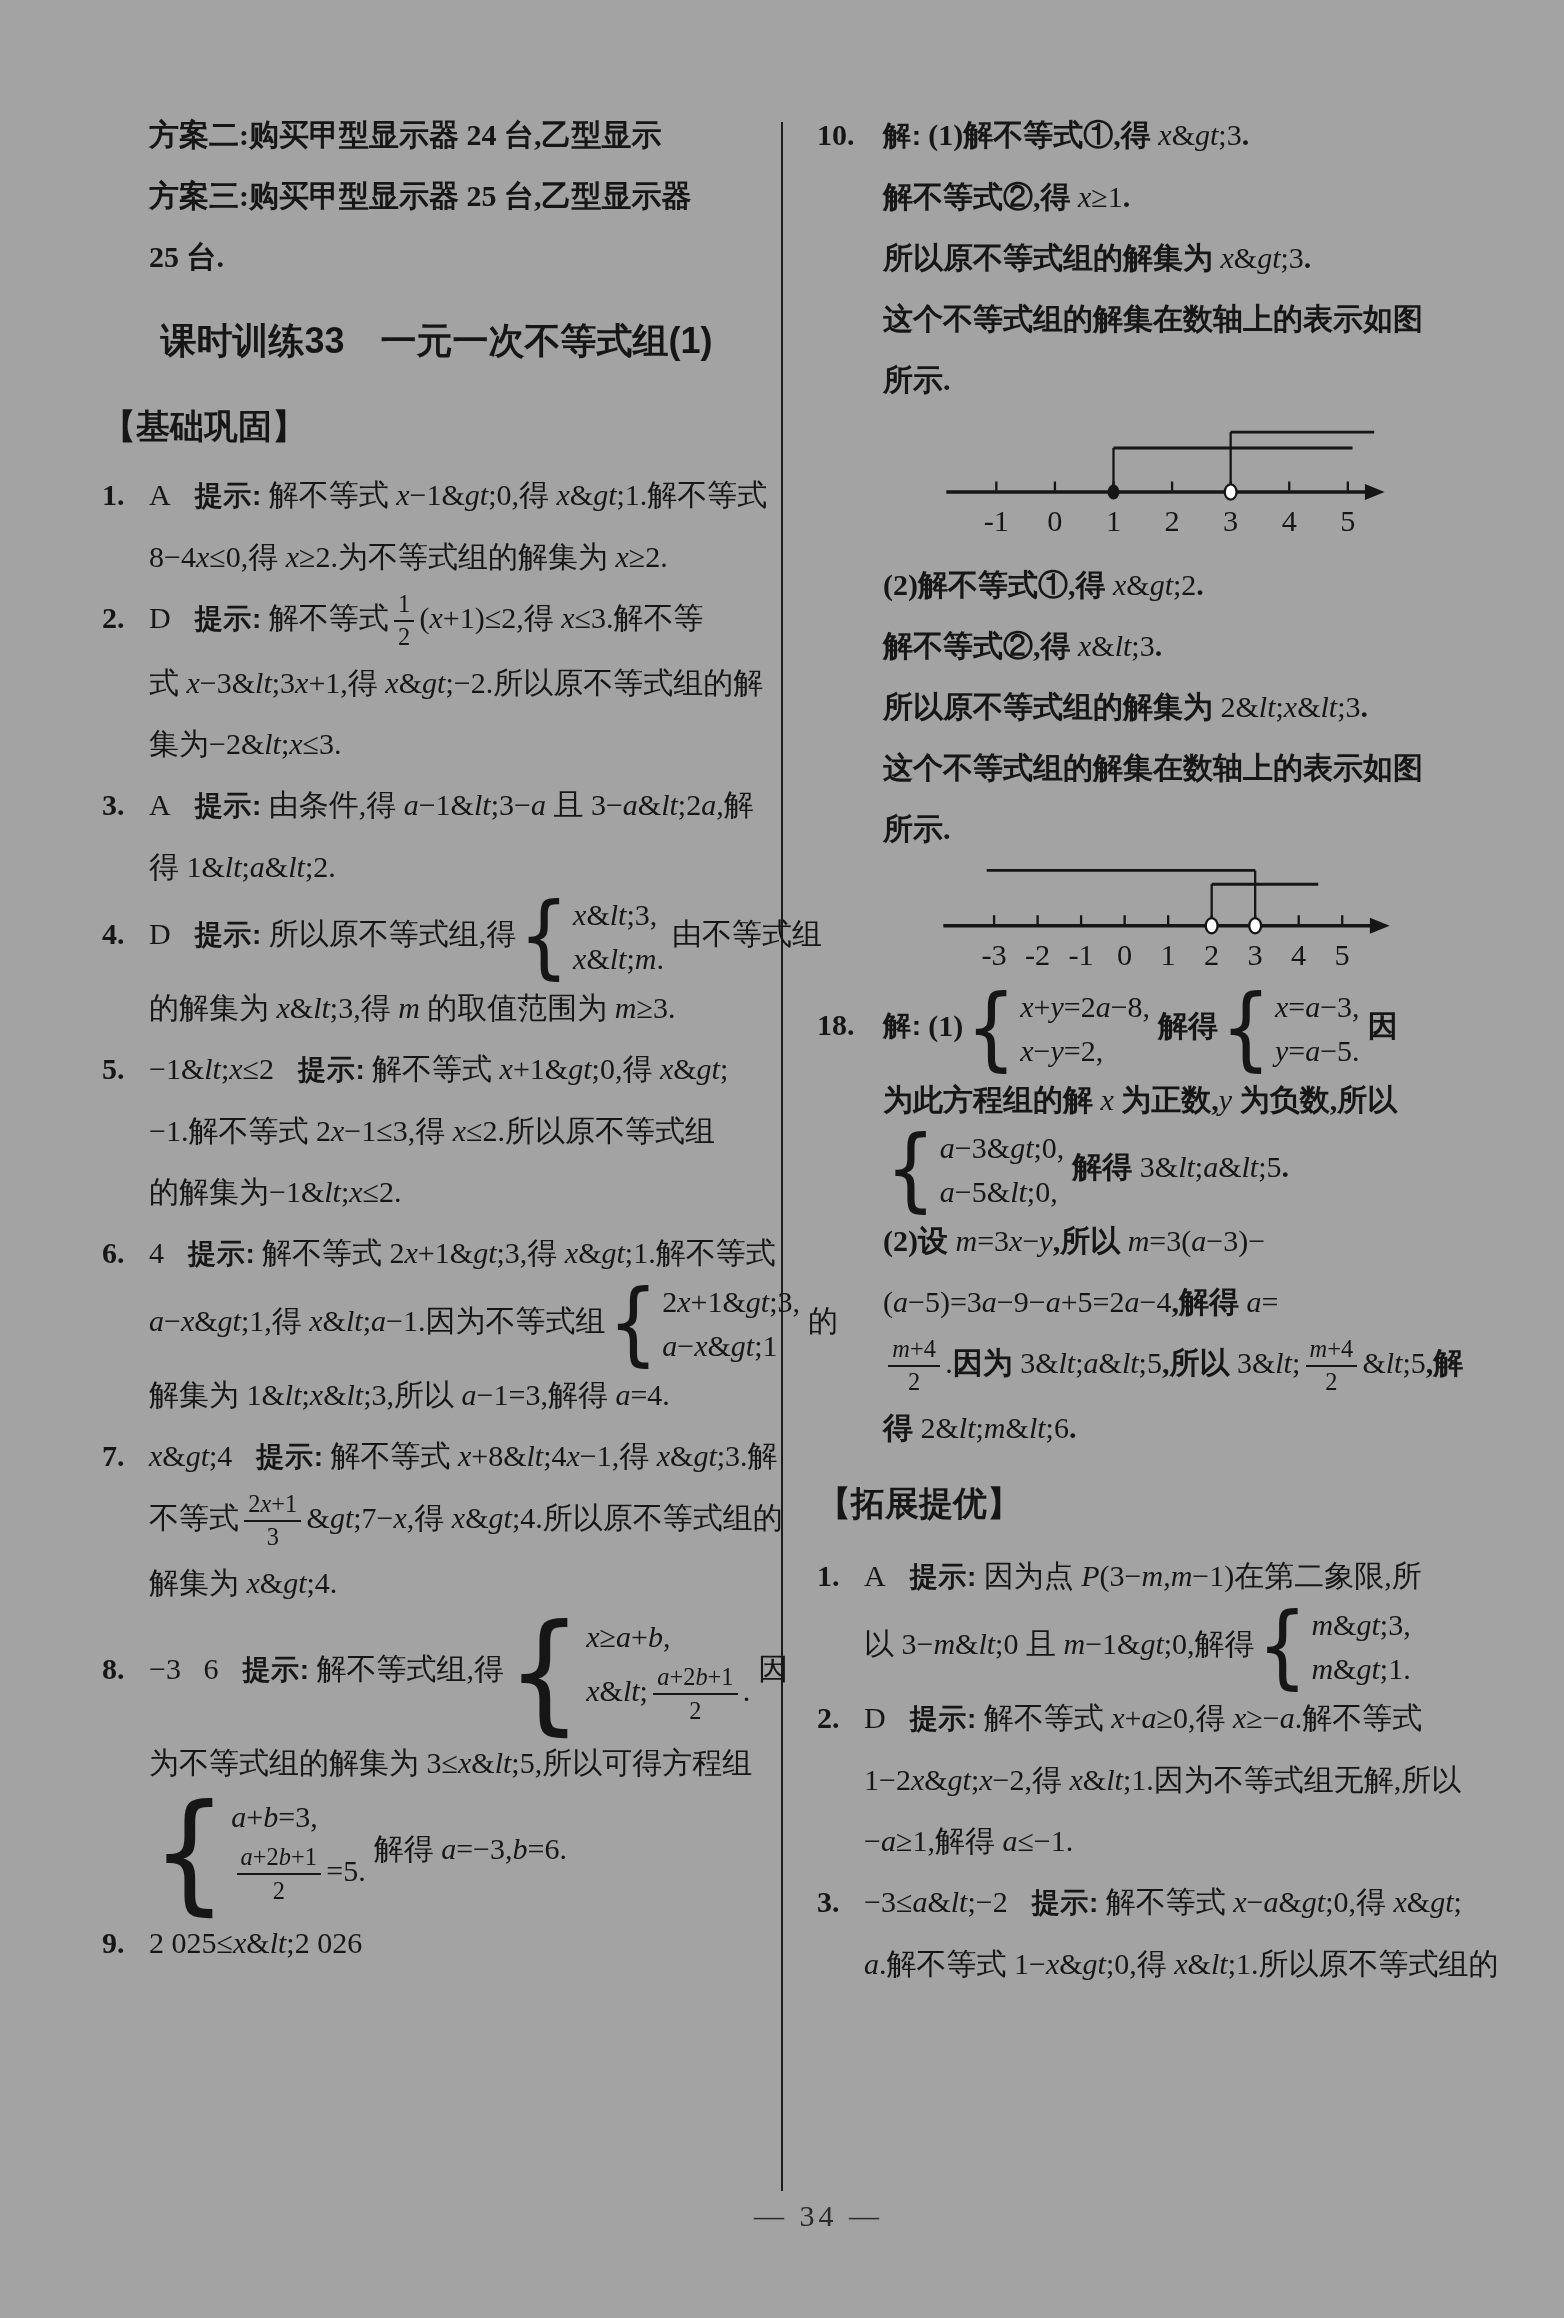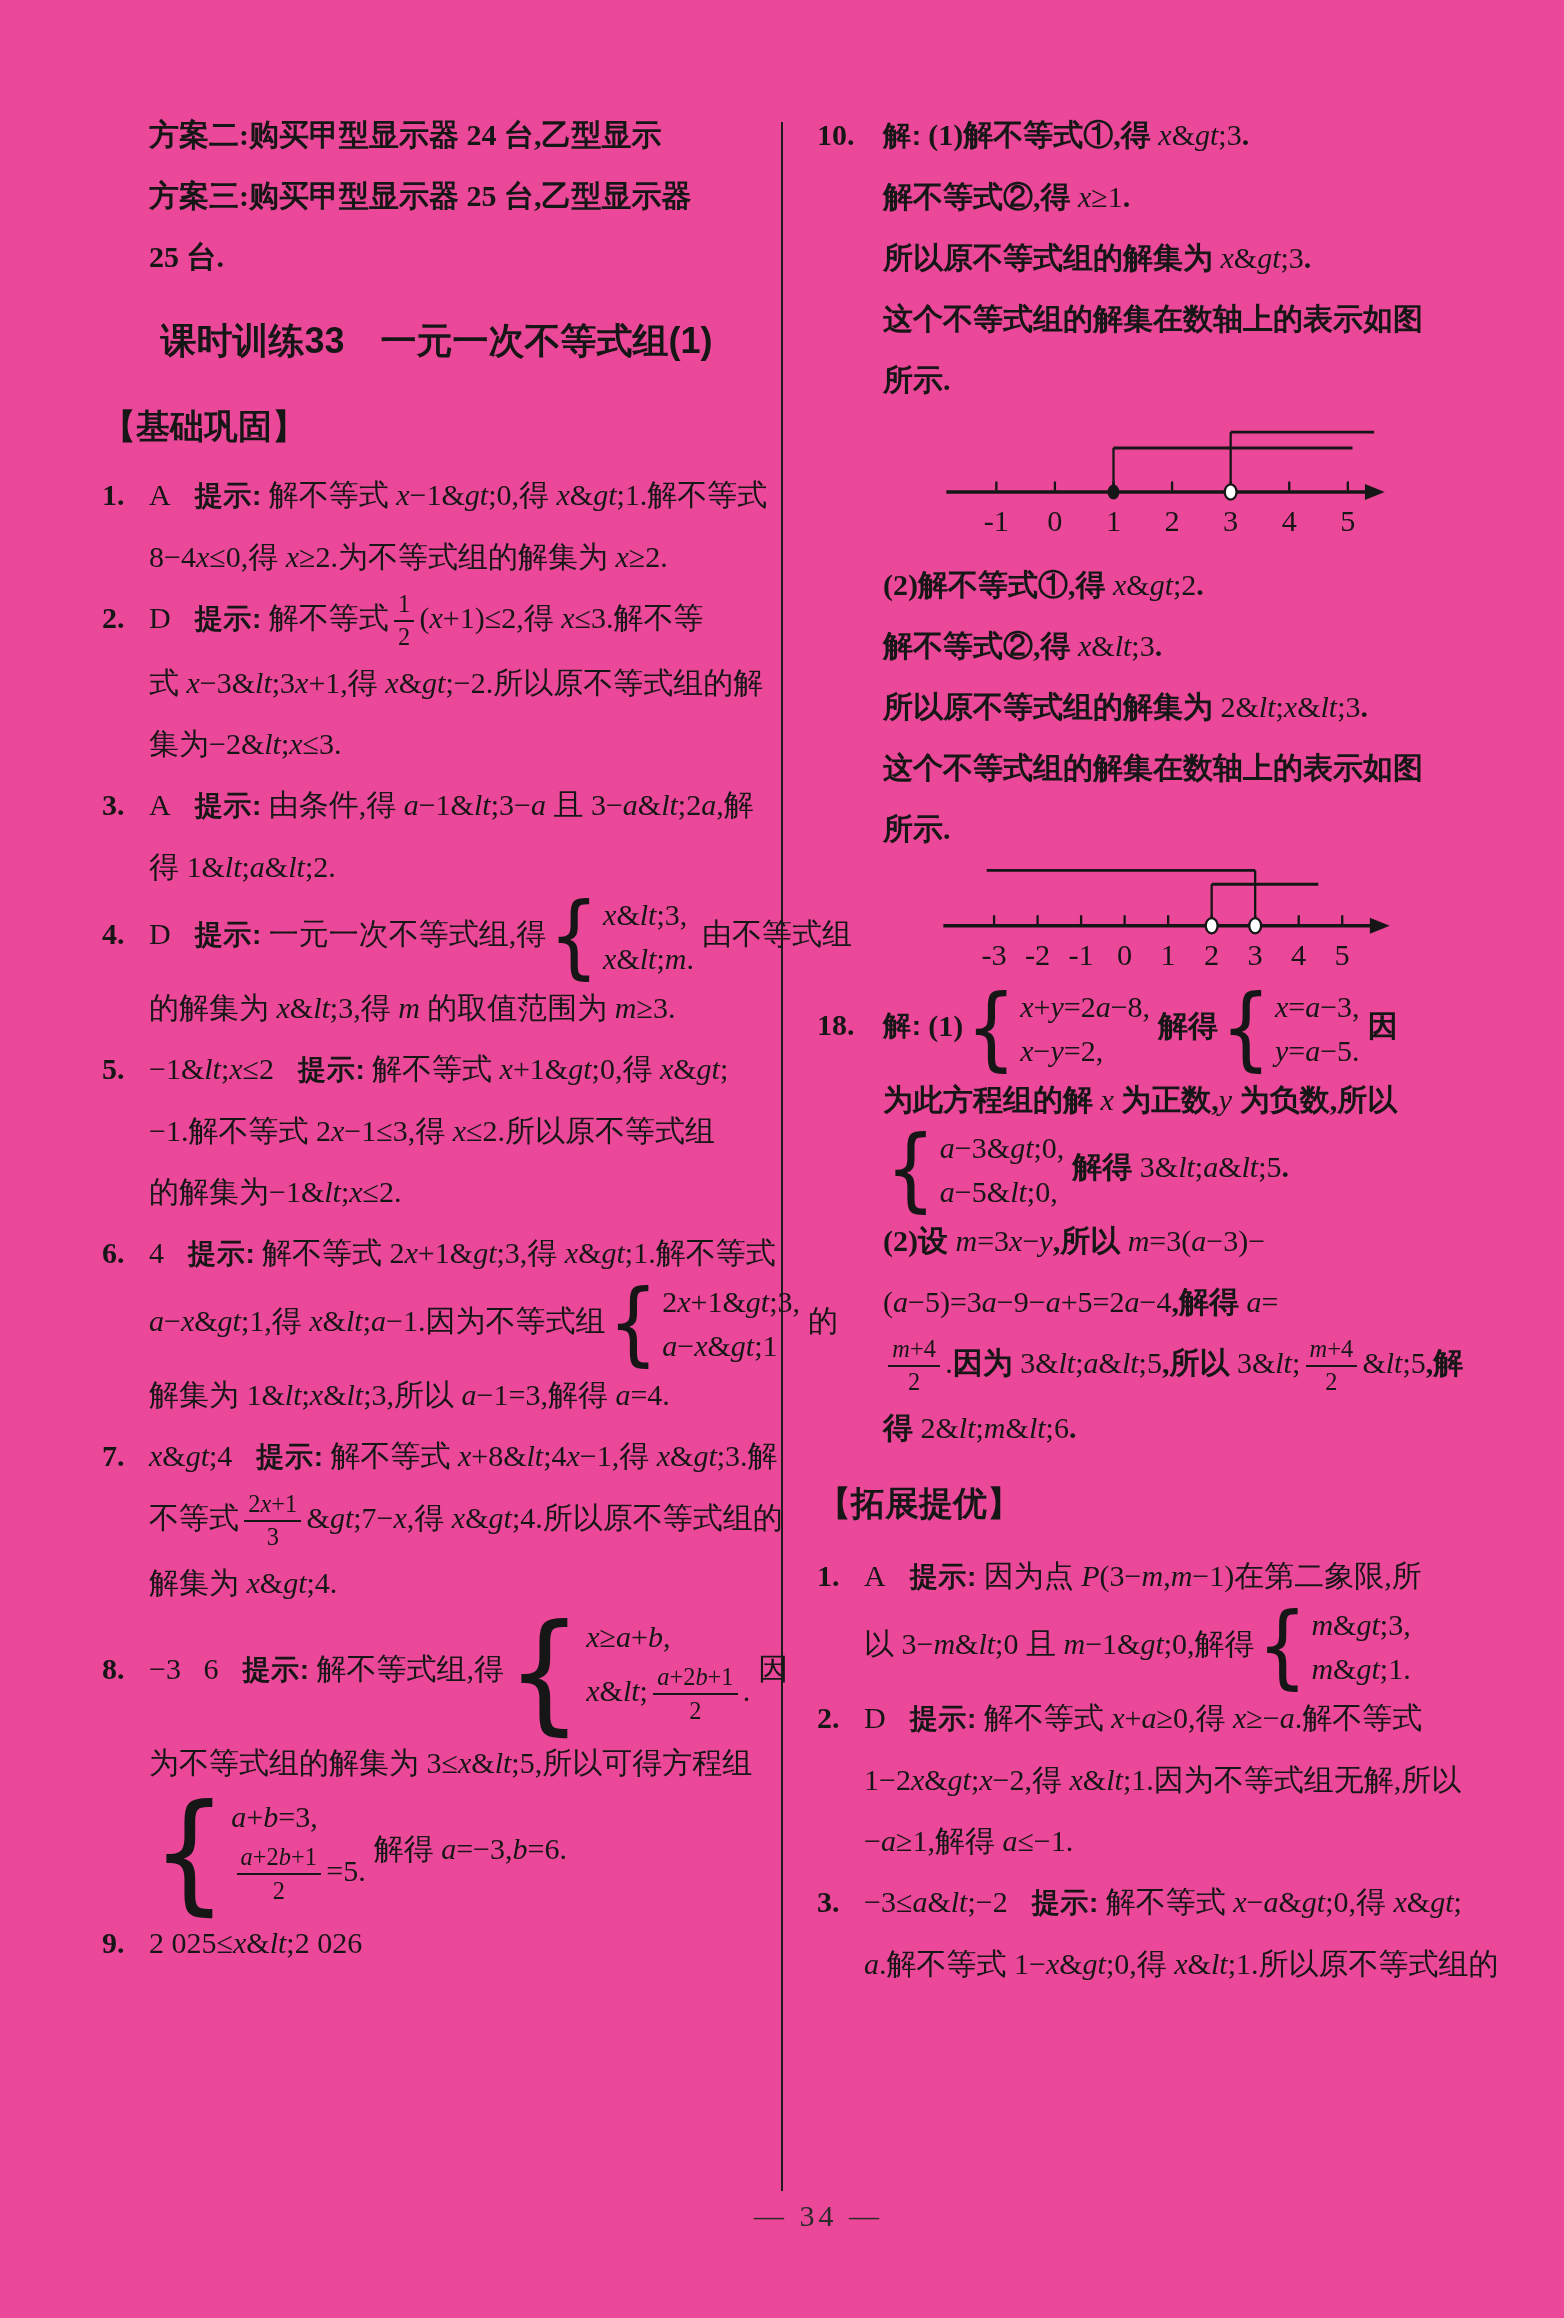--- a/index.html
+++ b/index.html
@@ -1,19 +1,19 @@
 <!DOCTYPE html>
 <html style="font-size:10.5px"><head>
 <meta charset="utf-8">
 <style>
   html,body{margin:0;padding:0;background:#e8e8e8;}
   .page{
     position:relative;
     width:1564px;height:2319px;
-    background:#ec4899;
+    background:#a3a3a3;
     font-family:"Liberation Serif","DejaVu Serif",serif;
     color:#161616;
     overflow:hidden;
   }
   .col{position:absolute;top:104px;}
   .col-left{left:102px;width:669px;}
   .col-right{left:817px;width:738px;}
   .divider{position:absolute;left:781px;top:122px;width:2px;height:2069px;background:#1c1c1c;}
   .l{
     font-size:30px;line-height:61px;white-space:nowrap;
@@ -71,21 +71,21 @@
       <div class="l"><span class="s">25 台.</span></div>
       <div class="title" style="margin-top: 17px;">课时训练33　一元一次不等式组(1)</div>
       <div class="sect" style="margin-top: 14.5px;">【基础巩固】</div>
       <div class="l" style="margin-top: 4px;"><span class="num">1.</span><span class="ans">A</span><span class="hint">提示:</span><span class="k">解不等式 </span><span class="m"><i>x</i>−1&amp;<i>gt</i>;0</span><span class="k">,得 </span><span class="m"><i>x</i>&amp;<i>gt</i>;1</span><span class="k">.解不等式</span></div>
       <div class="l"><span class="m">8−4<i>x</i>≤0</span><span class="k">,得 </span><span class="m"><i>x</i>≥2</span><span class="k">.为不等式组的解集为 </span><span class="m"><i>x</i>≥2</span><span class="k">.</span></div>
       <div class="l"><span class="num">2.</span><span class="ans">D</span><span class="hint">提示:</span><span class="k">解不等式</span><span class="frac"><span class="fn">1</span><span class="fd">2</span></span><span class="m">(<i>x</i>+1)≤2</span><span class="k">,得 </span><span class="m"><i>x</i>≤3</span><span class="k">.解不等</span></div>
       <div class="l"><span class="k">式 </span><span class="m"><i>x</i>−3&amp;<i>lt</i>;3<i>x</i>+1</span><span class="k">,得 </span><span class="m"><i>x</i>&amp;<i>gt</i>;−2</span><span class="k">.所以原不等式组的解</span></div>
       <div class="l"><span class="k">集为</span><span class="m">−2&amp;<i>lt</i>;<i>x</i>≤3</span><span class="k">.</span></div>
       <div class="l"><span class="num">3.</span><span class="ans">A</span><span class="hint">提示:</span><span class="k">由条件,得 </span><span class="m"><i>a</i>−1&amp;<i>lt</i>;3−<i>a</i></span><span class="k"> 且 </span><span class="m">3−<i>a</i>&amp;<i>lt</i>;2<i>a</i></span><span class="k">,解</span></div>
       <div class="l"><span class="k">得 </span><span class="m">1&amp;<i>lt</i>;<i>a</i>&amp;<i>lt</i>;2</span><span class="k">.</span></div>
-      <div class="l"><span class="num">4.</span><span class="ans">D</span><span class="hint">提示:</span><span class="k">一元一次不等式组,得</span><span class="cases">
+      <div class="l"><span class="num">4.</span><span class="ans">D</span><span class="hint">提示:</span><span class="k">所以原不等式组,得</span><span class="cases">
           <span class="brace">{</span>
           <span class="rows">
             <span class="crow"><span class="m"><i>x</i>&amp;<i>lt</i>;3,</span></span>
             <span class="crow"><span class="m"><i>x</i>&amp;<i>lt</i>;<i>m</i>.</span></span>
           </span>
         </span><span class="k">由不等式组</span></div>
       <div class="l"><span class="k">的解集为 </span><span class="m"><i>x</i>&amp;<i>lt</i>;3</span><span class="k">,得 </span><span class="m"><i>m</i></span><span class="k"> 的取值范围为 </span><span class="m"><i>m</i>≥3</span><span class="k">.</span></div>
       <div class="l"><span class="num">5.</span><span class="m ansm">−1&amp;<i>lt</i>;<i>x</i>≤2</span><span class="hint">提示:</span><span class="k">解不等式 </span><span class="m"><i>x</i>+1&amp;<i>gt</i>;0</span><span class="k">,得 </span><span class="m"><i>x</i>&amp;<i>gt</i>;</span></div>
       <div class="l"><span class="m">−1</span><span class="k">.解不等式 </span><span class="m">2<i>x</i>−1≤3</span><span class="k">,得 </span><span class="m"><i>x</i>≤2</span><span class="k">.所以原不等式组</span></div>
       <div class="l"><span class="k">的解集为</span><span class="m">−1&amp;<i>lt</i>;<i>x</i>≤2</span><span class="k">.</span></div>

